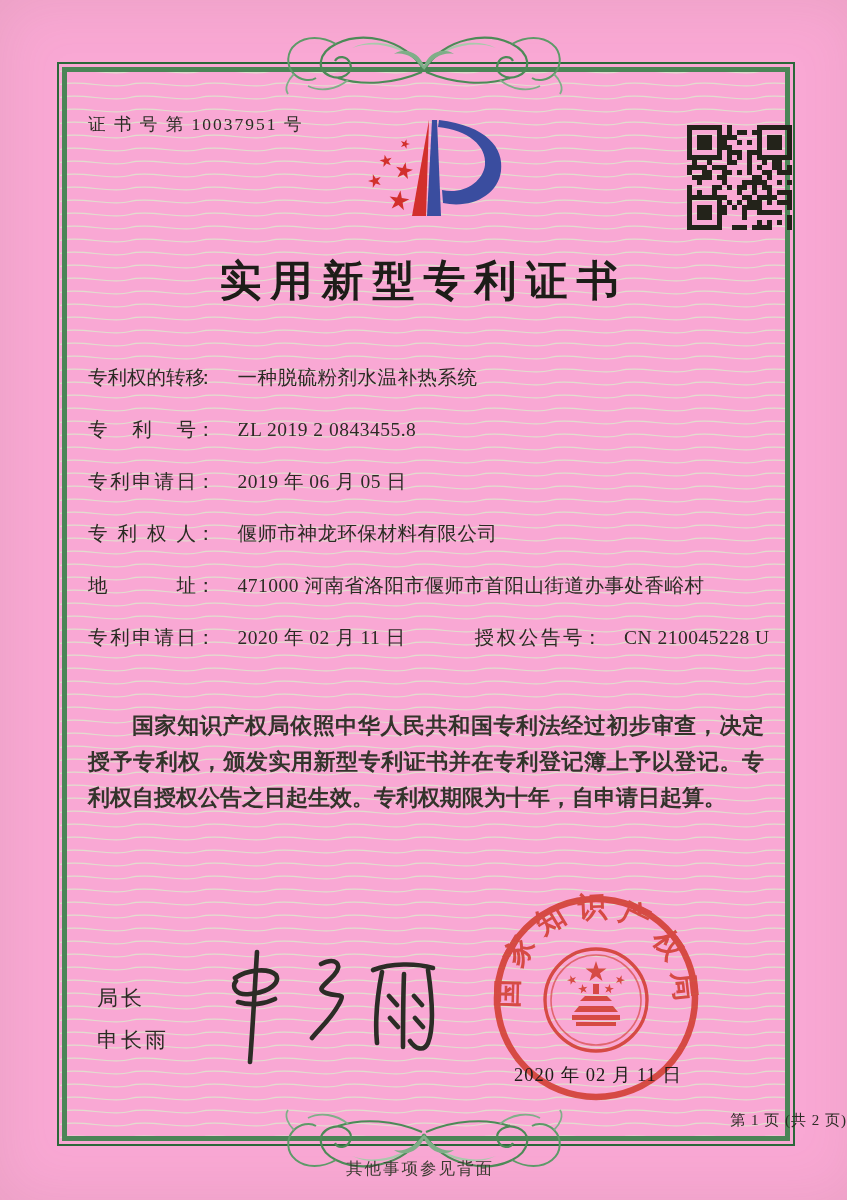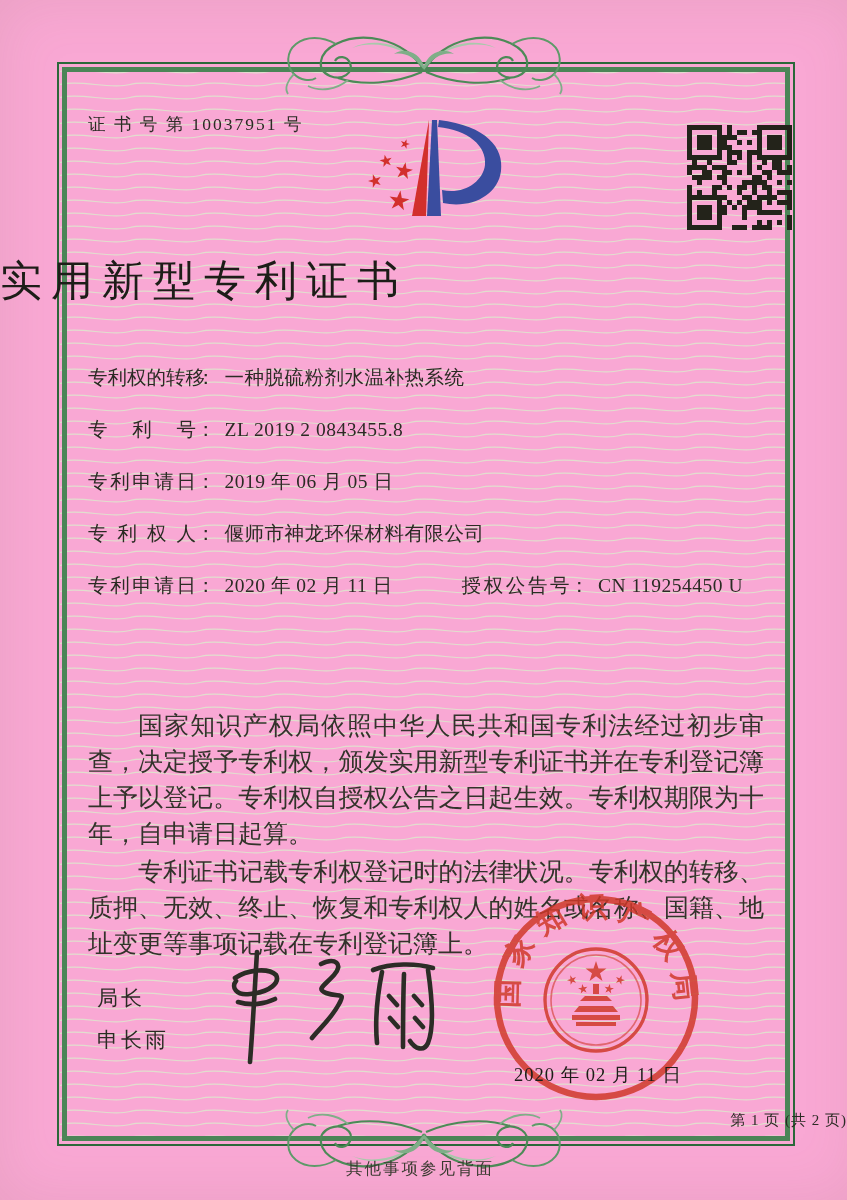--- a/index.html
+++ b/index.html
@@ -24,32 +24,32 @@
   .ornament{position:absolute;left:264px;width:320px;height:74px;z-index:2;}
   .ornament.top{top:26px;}
   .ornament.bottom{top:1104px;transform:scaleY(-1);}
   .content{position:absolute;left:0;top:0;width:847px;height:1200px;z-index:3;}
 
   .cert-number{position:absolute;left:88px;top:112px;font-size:17.5px;letter-spacing:2px;}
   .logo{position:absolute;left:342px;top:104px;width:180px;height:134px;}
   .qr{position:absolute;left:687px;top:125px;width:105px;height:105px;display:grid;
       grid-template-columns:repeat(21,5px);grid-template-rows:repeat(21,5px);}
   .qr b{background:#23231a;}
-  .title{position:absolute;left:0;top:253px;width:847px;
-         font-size:42px;font-weight:normal;letter-spacing:9px;color:#1d1d18;}
+  .title{position:absolute;left:0;top:253px;width:847px;text-align:center;
+         font-size:42px;font-weight:bold;letter-spacing:9px;color:#1d1d18;}
 
   .fields{position:absolute;left:88px;top:364px;width:680px;font-size:19.5px;}
   .frow{height:52px;white-space:nowrap;}
   .flabel{display:inline-block;width:108px;text-align:justify;text-align-last:justify;vertical-align:top;}
-  .fvalue{margin-left:9px;letter-spacing:.5px;text-align:right;}
+  .fvalue{margin-left:22px;letter-spacing:.5px;text-align:right;}
   .grant-row{height:52px;white-space:nowrap;}
   .grant-pair2{display:inline-block;margin-left:64px;}
 
-  .paras{position:absolute;left:88px;top:708px;width:676px;font-size:25px;
-         line-height:36px;text-align:justify;color:#33332b;}
+  .paras{position:absolute;left:88px;top:708px;width:676px;font-size:22px;
+         line-height:36px;text-align:justify;color:#33332b;font-weight:bold;}
   .paras p{margin:0 0 2px 0;text-indent:2em;}
 
   .sig-title{position:absolute;left:97px;top:984px;font-size:21px;letter-spacing:3px;}
   .sig-name{position:absolute;left:97px;top:1026px;font-size:21px;letter-spacing:3px;}
   .sig-script{position:absolute;left:205px;top:942px;width:250px;height:128px;}
 
   .seal{position:absolute;left:486px;top:888px;width:220px;height:220px;z-index:4;opacity:.93;}
   .seal-date{position:absolute;left:514px;top:1062px;font-size:18.5px;letter-spacing:1px;color:#1d1d18;z-index:5;}
 
   .page-info{position:absolute;left:0;top:1111px;width:847px;text-align:right;font-size:15px;letter-spacing:1px;}
@@ -567,33 +567,35 @@
       </div>
       <div class="frow">
         <span class="flabel">专利号</span><span>：</span><span class="fvalue">ZL 2019 2 0843455.8</span>
       </div>
       <div class="frow">
         <span class="flabel">专利申请日</span><span>：</span><span class="fvalue">2019 年 06 月 05 日</span>
       </div>
       <div class="frow">
         <span class="flabel">专利权人</span><span>：</span><span class="fvalue">偃师市神龙环保材料有限公司</span>
       </div>
+      <div class="frow">
+        <span class="flabel">地址</span><span>：</span><span class="fvalue">471000 河南省洛阳市偃师市首阳山街道办事处香峪村</span>
+      </div>
       <div class="grant-row">
         <span>
           <span class="flabel">专利申请日</span><span>：</span><span class="fvalue">2020 年 02 月 11 日</span>
         </span>
         <span class="grant-pair2">
-          <span class="flabel">授权公告号</span><span>：</span><span class="fvalue">CN 119254450 U</span>
+          <span class="flabel">授权公告号</span><span>：</span><span class="fvalue">CN 210045228 U</span>
         </span>
       </div>
     </div>
 
     <div class="paras">
       <p>国家知识产权局依照中华人民共和国专利法经过初步审查，决定授予专利权，颁发实用新型专利证书并在专利登记簿上予以登记。专利权自授权公告之日起生效。专利权期限为十年，自申请日起算。</p>
-      <p>专利证书记载专利权登记时的法律状况。专利权的转移、质押、无效、终止、恢复和专利权人的姓名或名称、国籍、地址变更等事项记载在专利登记簿上。</p>
     </div>
 
     <div class="sig-title">局长</div>
     <div class="sig-name">申长雨</div>
     <svg class="sig-script" viewBox="0 0 250 128">
       <g fill="none" stroke="#2c2c26" stroke-width="4.6" stroke-linecap="round" stroke-linejoin="round">
         <path d="M52,10 C50,42 48,82 45,120"></path>
         <path d="M30,36 C44,27 64,26 71,33 C75,40 66,50 45,52 C31,54 26,45 31,39"></path>
         <path d="M33,60 C46,64 60,62 70,57"></path>
         <path d="M116,22 C130,15 139,22 129,33 C119,44 111,47 121,51 C134,56 141,49 134,62 C126,77 114,87 107,96"></path>

